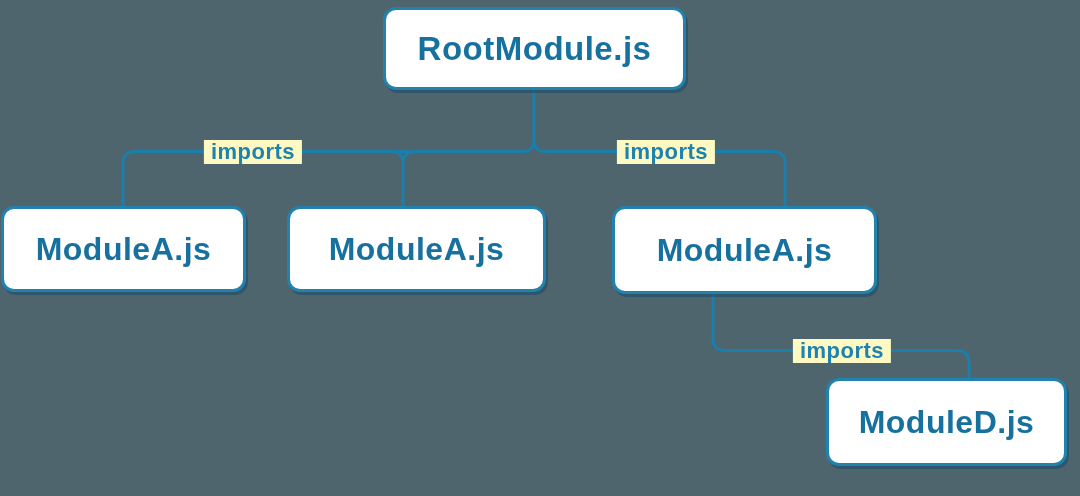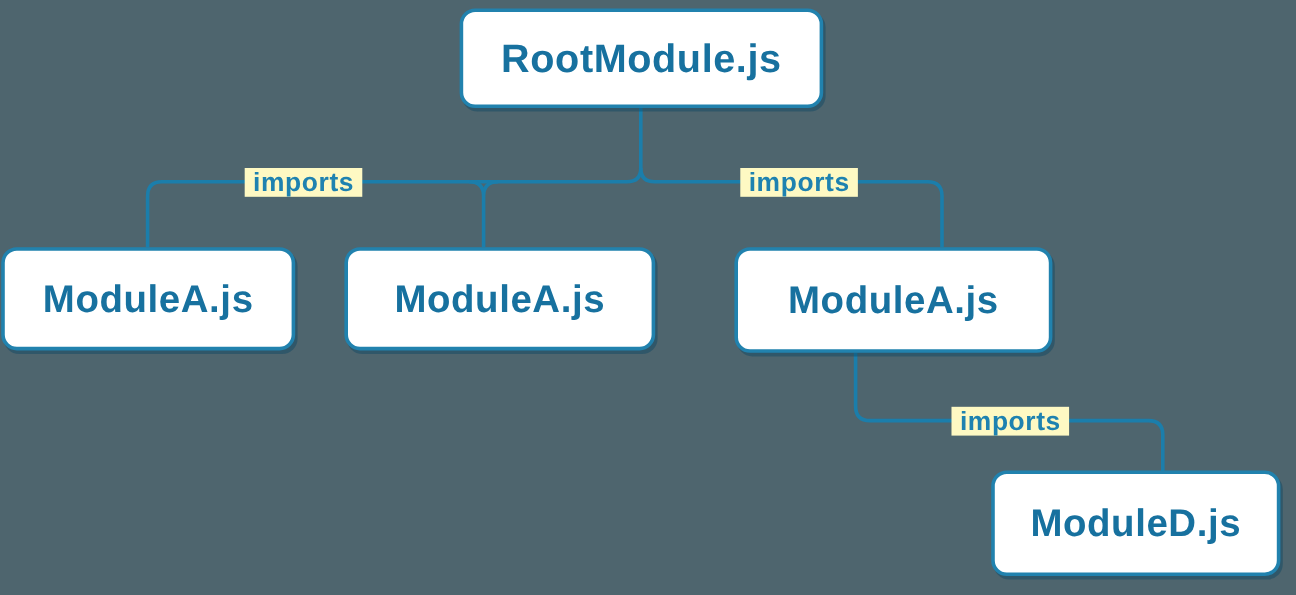--- a/index.html
+++ b/index.html
@@ -53,21 +53,21 @@
     color: #17719f;
     font-weight: 700;
     font-size: 32px;
     letter-spacing: 0.5px;
     white-space: nowrap;
   }
   .node-root   { left: 383px; top: 7px;   width: 303px; height: 83px; font-size: 33px; }
   .node-a      { left: 1px;   top: 206px; width: 245px; height: 86px; }
   .node-b      { left: 287px; top: 206px; width: 259px; height: 86px; }
   .node-c      { left: 612px; top: 206px; width: 265px; height: 88px; }
-  .node-d      { left: 826px; top: 392px; width: 241px; height: 88px; }
+  .node-d      { left: 826px; top: 378px; width: 241px; height: 88px; }
   .edge-label-1 { left: 253px; top: 152px; }
   .edge-label-2 { left: 666px; top: 152px; }
   .edge-label-3 { left: 842px; top: 351px; }
 </style>
 </head>
 <body>
 
 <div class="canvas">
 
   <svg class="edges-svg" viewBox="0 0 1080 496" xmlns="http://www.w3.org/2000/svg">

